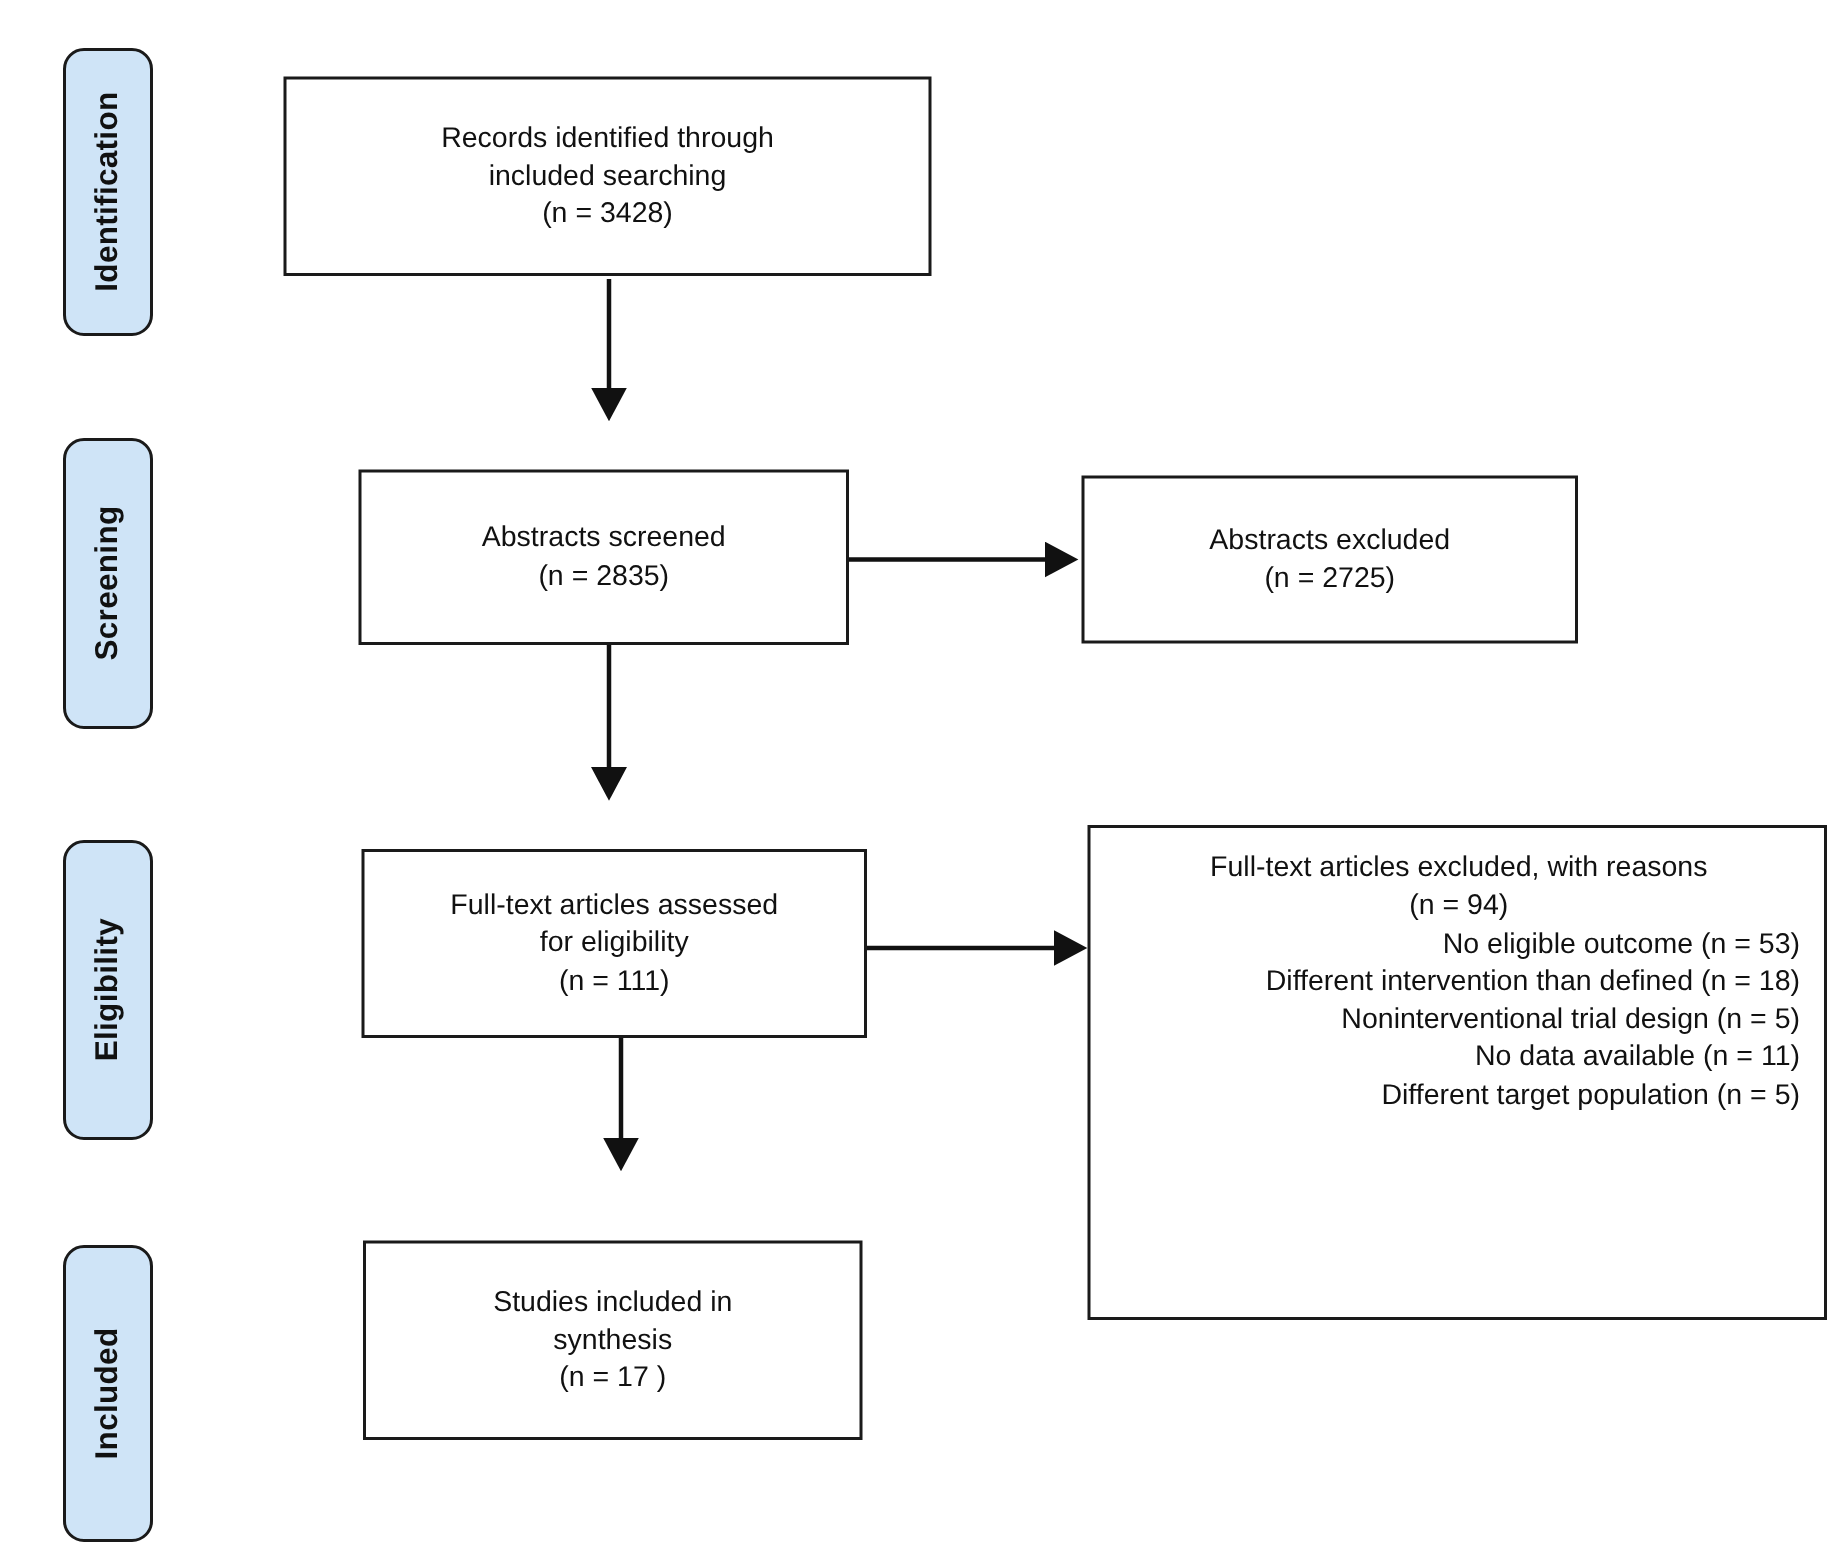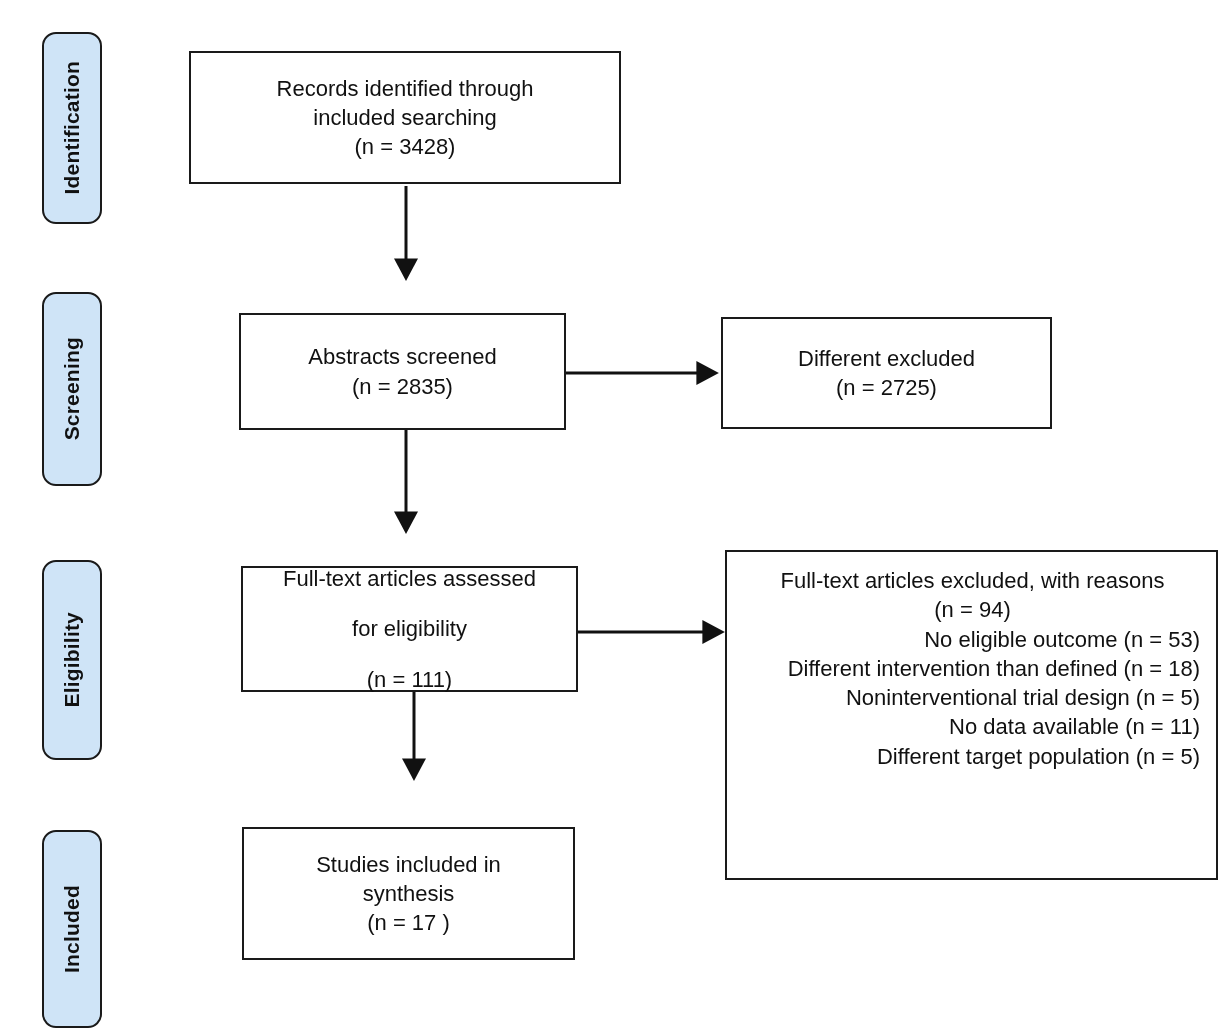--- a/index.html
+++ b/index.html
@@ -43,21 +43,21 @@
   .flow-box {
     position: absolute;
     box-sizing: border-box;
     background: #ffffff;
     border: 2px solid #1a1a1a;
     display: flex;
     flex-direction: column;
     align-items: center;
     justify-content: center;
     color: #111111;
-    font-size: 22px;
+    font-size: 19px;
     line-height: 1.33;
     text-align: center;
     padding: 6px 10px;
   }
   .flow-box .line {
     display: block;
     white-space: nowrap;
   }
 
   
@@ -133,25 +133,25 @@
     <span class="line">included searching</span>
     <span class="line">(n = 3428)</span>
   </div>
 
   <div class="flow-box" style="left:239px; top:313px; width:327px; height:117px;">
     <span class="line">Abstracts screened</span>
     <span class="line">(n = 2835)</span>
   </div>
 
   <div class="flow-box" style="left:721px; top:317px; width:331px; height:112px;">
-    <span class="line">Different excluded</span>
+    <span class="line">Abstracts excluded</span>
     <span class="line">(n = 2725)</span>
   </div>
 
-  <div class="flow-box" style="left:241px; top:566px; width:337px; height:126px;gap:21px;">
+  <div class="flow-box" style="left:241px; top:566px; width:337px; height:126px;">
     <span class="line">Full-text articles assessed</span>
     <span class="line">for eligibility</span>
     <span class="line">(n = 111)</span>
   </div>
 
   <div class="flow-box reasons-box" style="left:725px; top:530px; width:493px; height:330px;">
     <span class="head">Full-text articles excluded, with reasons</span>
     <span class="head">(n = 94)</span>
     <span class="reason">No eligible outcome (n = 53)</span>
     <span class="reason">Different intervention than defined (n = 18)</span>

